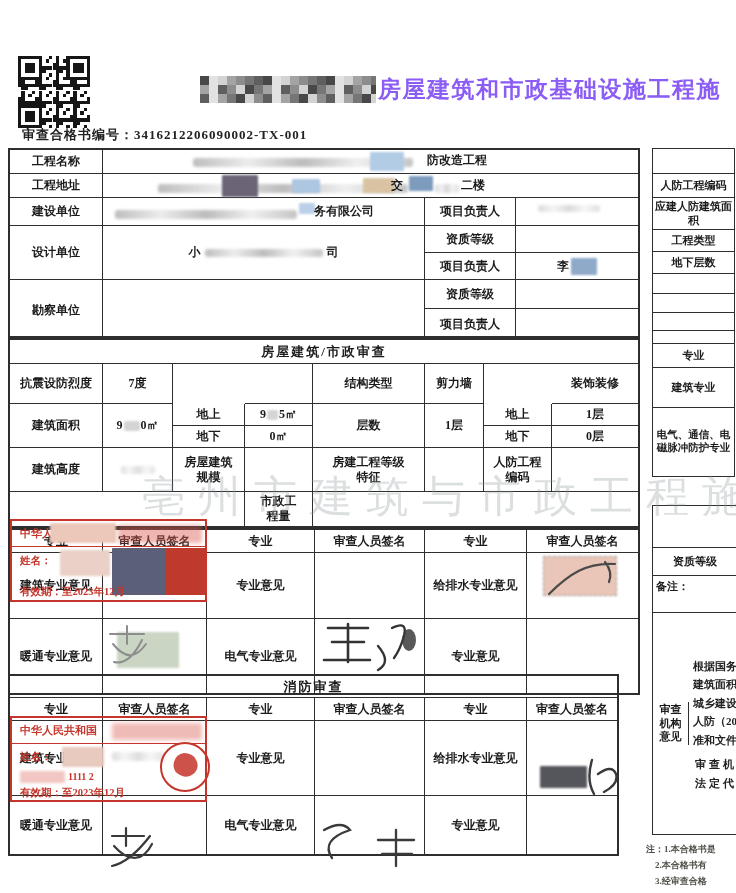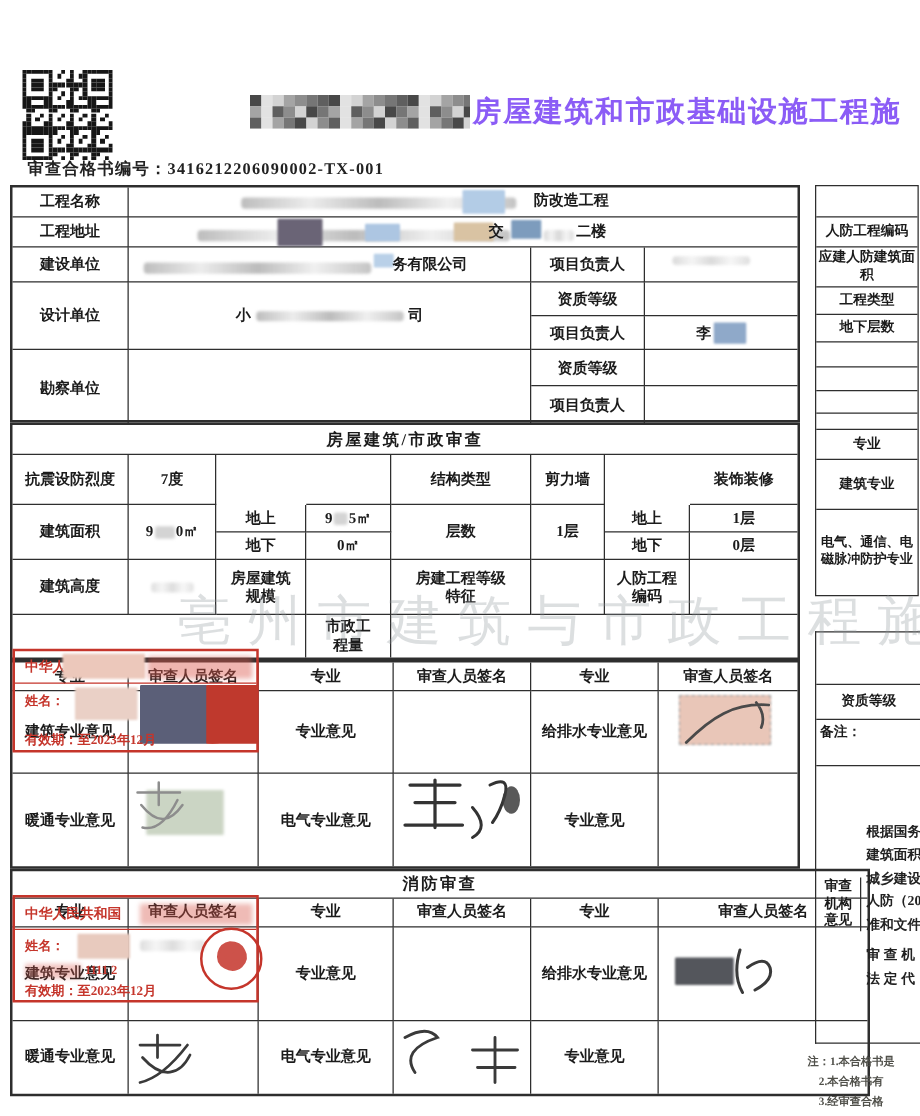--- a/index.html
+++ b/index.html
@@ -491,22 +491,22 @@
     <div class="c nr"></div>
 
     <div class="c nb">暖通专业意见</div>
     <div class="c nb"></div>
     <div class="c nb">电气专业意见</div>
     <div class="c nb"></div>
     <div class="c nb">专业意见</div>
     <div class="c nr nb"></div>
   </div>
 
-  <div class="tbl" style="left:8px;top:695px;width:688px;height:182px;
-       grid-template-columns:93px 104px 108px 110px 102px 1fr;grid-template-rows:22px 23px 75px 1fr;font-family:Liberation Mono, monospace;">
+  <div class="tbl" style="left:8px;top:674px;width:611px;height:182px;
+       grid-template-columns:93px 104px 108px 110px 102px 1fr;grid-template-rows:22px 23px 75px 1fr;">
     <div class="c nr title-cell" style="grid-column:1/7">消防审查</div>
 
     <div class="c">专业</div>
     <div class="c">审查人员签名</div>
     <div class="c">专业</div>
     <div class="c">审查人员签名</div>
     <div class="c">专业</div>
     <div class="c nr">审查人员签名</div>
 
     <div class="c">建筑专业意见</div>
@@ -540,21 +540,21 @@
     <div class="c nr nb" style="font-size:10.5px">电气、通信、电磁脉冲防护专业</div>
   </div>
 
   <div class="tbl rp" style="left:652px;top:505px;width:84px;height:330px;
        grid-template-columns:1fr;grid-template-rows:42px 28px 37px 1fr;border-right:none;border-width:1.5px;">
     <div class="c nr"></div>
     <div class="c nr">资质等级</div>
     <div class="c nr left" style="align-items:flex-start;padding:4px 3px">备注：</div>
     <div class="c nr nb" style="padding:0;display:grid;grid-template-columns:36px 1fr">
       <div class="c nb" style="font-size:11px">审查机构意见</div>
-      <div class="c nr nb left" style="flex-direction:column;align-items:flex-start;justify-content:flex-start;padding:8px 0 0 4px">
+      <div class="c nr nb left" style="flex-direction:column;align-items:flex-end;justify-content:flex-start;padding:8px 0 0 4px">
         <div class="org-line">根据国务</div>
         <div class="org-line">建筑面积</div>
         <div class="org-line">城乡建设</div>
         <div class="org-line">人防（20</div>
         <div class="org-line">准和文件</div>
         <div class="org-line" style="height:6px"></div>
         <div class="org-line" style="letter-spacing:3px">审查机</div>
         <div class="org-line" style="letter-spacing:3px">法定代</div>
       </div>
     </div>

